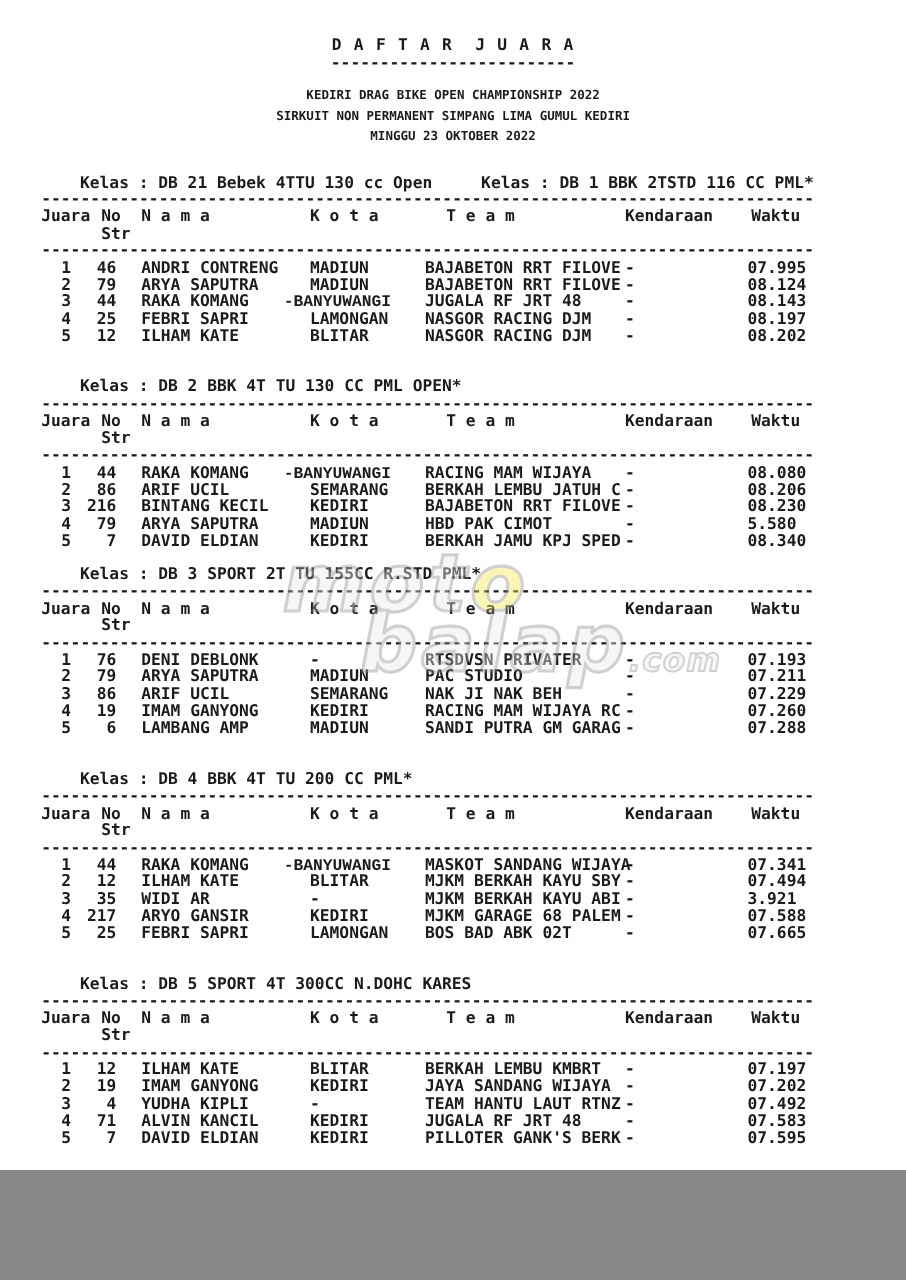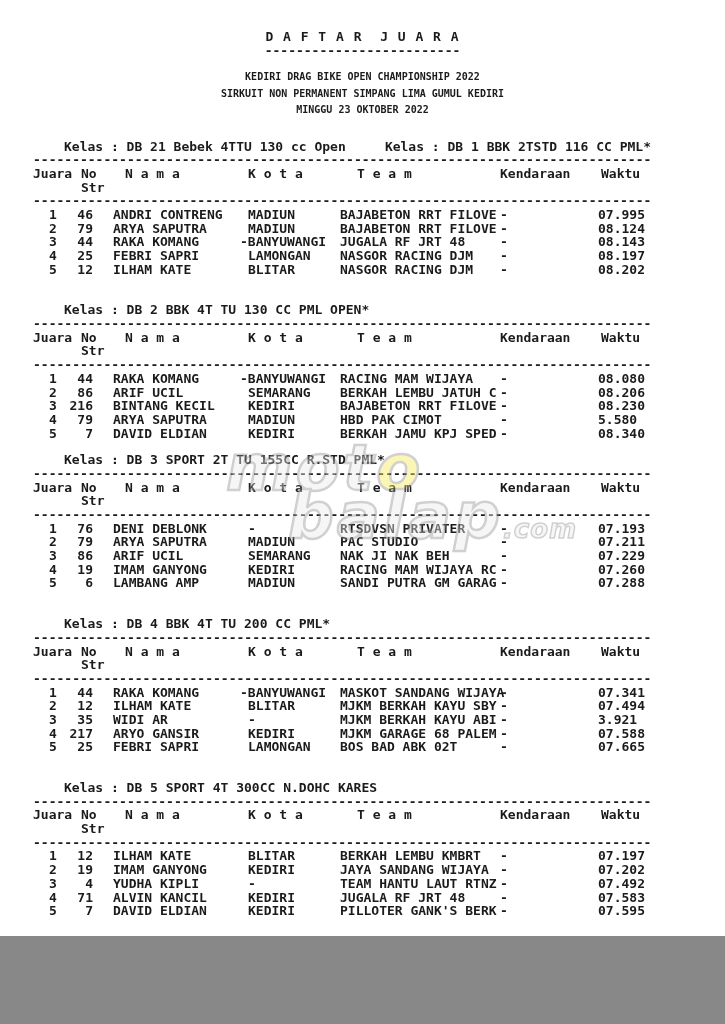--- a/index.html
+++ b/index.html
@@ -28,33 +28,33 @@
     white-space:pre;
     font-size:13px;
   }
   .kelas-line { text-indent:31px; }
   .divider { overflow:hidden; }
   .c { position:absolute; top:0; white-space:pre; }
 
   
   .h-juara     { left:0; }
   .h-no        { left:48px; }
-  .h-nama      { left:92px; }
+  .h-nama      { left:80px; }
   .h-kota      { left:215px; }
   .h-team      { left:324px; }
   .h-kendaraan { left:467px; }
   .h-waktu     { left:568px; }
   .h-str       { left:48px;text-align:right; }
 
   
   .cell-juara     { left:0; width:40px; text-align:center; }
   .cell-no        { left:12px; width:48px; text-align:right; }
   .cell-nama      { left:80px; }
   .cell-kota      { left:215px; }
-  .cell-kota.kota-overflow { left:207px; }
+  .cell-kota.kota-overflow { left:194px;font-family:Liberation Mono, monospace; }
   .cell-team      { left:307px; }
   .cell-kendaraan { left:467px; }
   .cell-waktu     { left:565px; }
 
   #sections > .class-section { margin-bottom:27px; }
   #sections > .class-section:nth-child(2) { margin-bottom:13px; }
   #sections > .class-section:last-child { margin-bottom:0; }
 
   
   .watermark {

